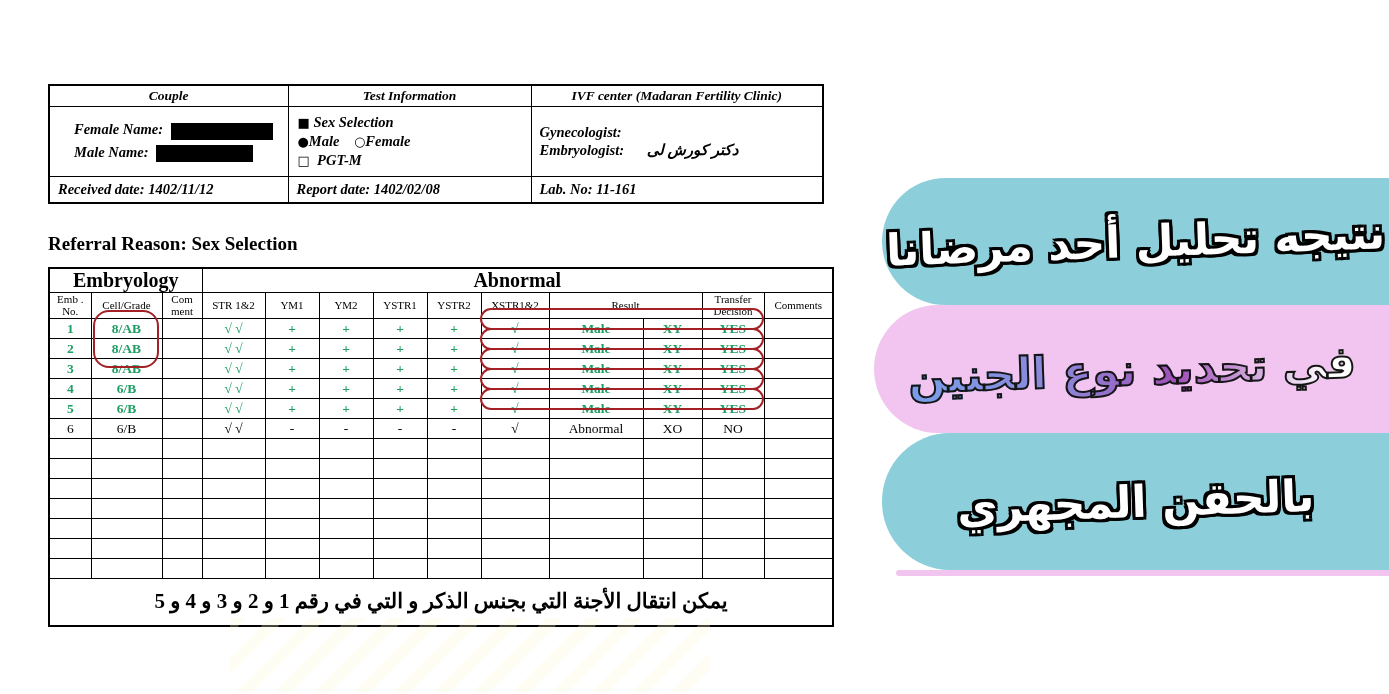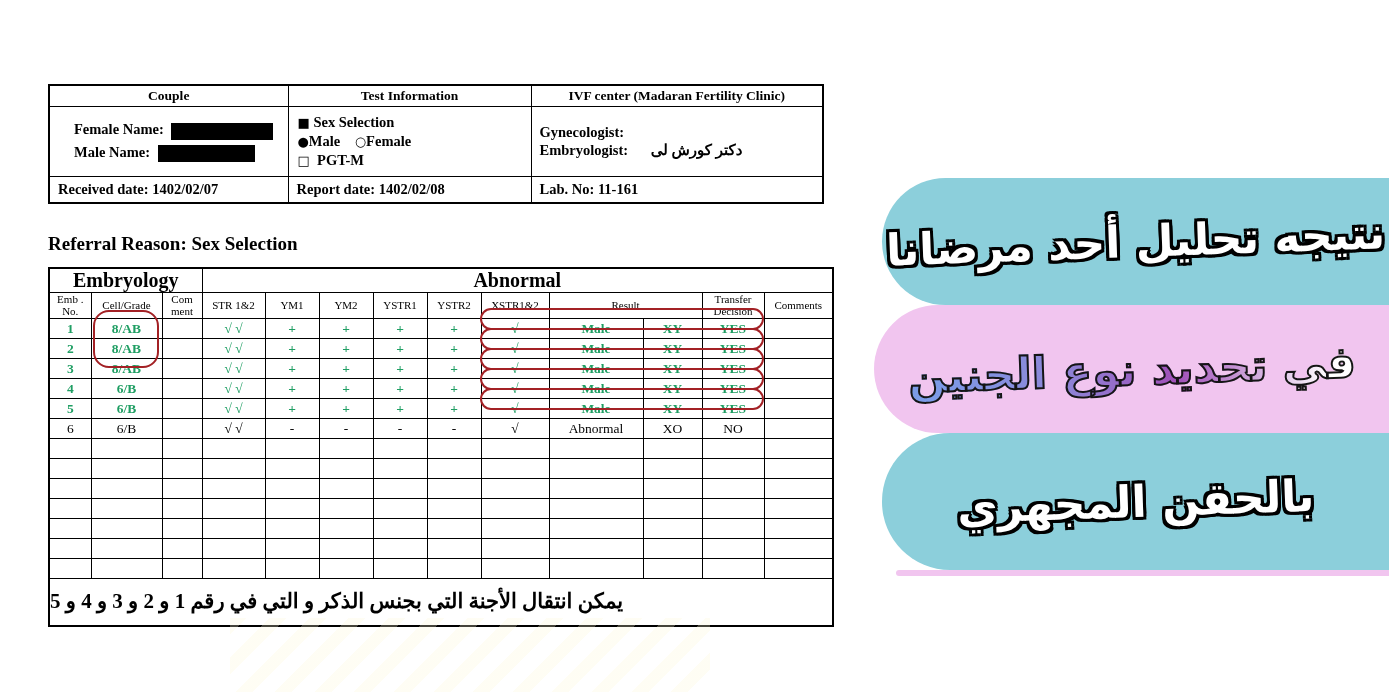--- a/index.html
+++ b/index.html
@@ -16,21 +16,21 @@
 
   
   .info-table {
     position: absolute;
     left: 48px; top: 84px;
     width: 774px;
     border-collapse: collapse;
     table-layout: fixed;
     border: 2px solid #000;
   }
-  .info-table td { border: 1.5px solid #000; padding: 2px 8px; vertical-align: middle; }
+  .info-table td { border: 1.5px solid #000; padding: 2px 8px; vertical-align: middle; font-style: italic; }
   .info-title { text-align: center; font-weight: bold; font-size: 13.5px; height: 20px; padding: 1px 4px; }
   .info-mid { height: 70px; font-weight: bold; font-size: 14.5px; }
   .info-bottom { height: 26px; font-weight: bold; font-size: 14.5px; }
   .name-line { margin: 4px 16px; white-space: nowrap; }
   .redact { display: inline-block; background: #000; height: 17px; vertical-align: middle; margin-left: 4px; }
   .redact.female { width: 102px; }
   .redact.male { width: 97px; }
   .ti-line { margin: 2px 1px; white-space: nowrap; }
   .glyph { font-family: "DejaVu Sans", sans-serif; font-size: 13px; }
   .fa-text { font-size: 15px; direction: rtl; unicode-bidi: embed; margin-left: 19px; }
@@ -55,21 +55,21 @@
   .head-row th { height: 23px; font-size: 11px; font-weight: normal; line-height: 1.05; padding: 1px; }
   .data-row td { height: 20px; font-size: 13.5px; }
   .data-row.green td { color: #1f9e63; font-weight: bold; }
   .data-row.black td { color: #000; font-weight: normal; font-size: 13.5px; }
   .empty-row td { height: 20px; }
   .note-row td {
     height: 47px;
     font-weight: bold;
     font-size: 21px;
     direction: rtl;
-    text-align: left;
+    text-align: center;
     border: 1.5px solid #000;
   }
 
   
   .oval {
     position: absolute;
     border: 2.5px solid #a32125;
     border-radius: 999px;
     pointer-events: none;
   }
@@ -176,21 +176,21 @@
       </td>
       <td>
         <div>Gynecologist:</div>
         <div>
           <span>Embryologist:</span>
           <span class="fa-text">دکتر کورش لی</span>
         </div>
       </td>
     </tr>
     <tr class="info-bottom">
-      <td>Received date: 1402/02/07</td>
+      <td>Received date: 1402/11/12</td>
       <td>Report date: 1402/02/08</td>
       <td>Lab. No:  11-161</td>
     </tr>
   </tbody>
     </table>
 
   <div class="referral">Referral Reason: Sex Selection</div>
 
   <div class="res-wrap">
     <table class="res-table">

